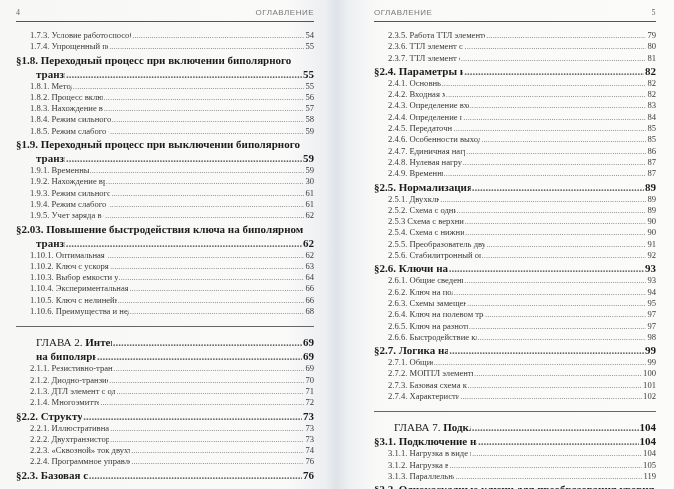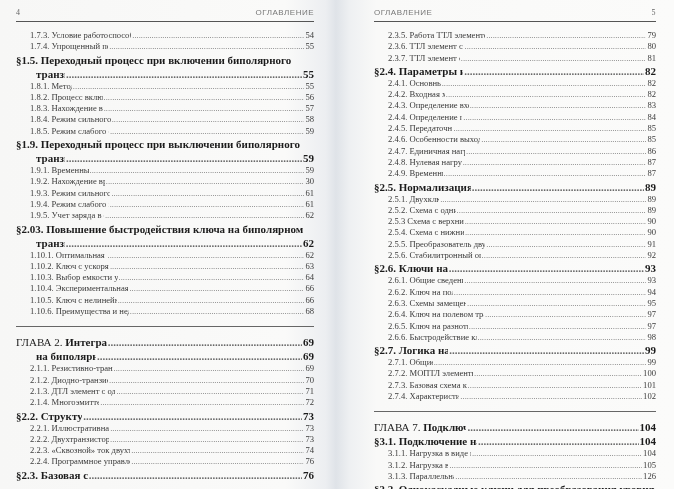--- a/index.html
+++ b/index.html
@@ -27,21 +27,21 @@
   .entry .t { flex:0 1 auto; overflow:hidden; text-overflow:clip; }
   .entry .dots { flex:1 1 auto; overflow:hidden; margin:0 1px; color:#666; }
   .entry .dots::before { content:"......................................................................................................................................................................................"; }
   .entry .p { flex:0 0 auto; }
   .sub { font-size:8.6px; line-height:11.3px; padding-left:14px; color:#3a3a3a; }
   .sec { font-size:11px; line-height:14px; font-weight:bold; color:#1c1c1c; }
   .sec-wrap { font-size:11px; line-height:14px; font-weight:bold; color:#1c1c1c; }
   .sec-wrap .l1 { white-space:nowrap; }
   .sec-wrap .entry { padding-left:20px; }
   .chap { font-size:11px; line-height:14px; font-weight:bold; color:#1c1c1c; }
-  .chap .lbl { font-weight:normal; }
+  .chap .lbl { font-weight:normal;margin-left:20px; }
   .chap-rule { height:1px; background:#666; margin:9px 0 8px 0; }
 </style>
 </head>
 <body>
 
 <div class="spread">
 
   <div class="page left">
     <div class="running-head">
       <span class="pnum">4</span>
@@ -55,21 +55,21 @@
           <span class="dots"></span>
           <span class="p">54</span>
         </div>
       <div class="entry sub">
           <span class="t">1.7.4. Упрощенный порядок расчета ключа</span>
           <span class="dots"></span>
           <span class="p">55</span>
         </div>
 
       <div class="sec-wrap">
-        <div class="l1">§1.5. Переходный процесс при включении биполярного</div>
+        <div class="l1">§1.8. Переходный процесс при включении биполярного</div>
         <div class="entry">
             <span class="t">транзистора</span>
             <span class="dots"></span>
             <span class="p">55</span>
           </div>
       </div>
       <div class="entry sub">
           <span class="t">1.8.1. Метод заряда</span>
           <span class="dots"></span>
           <span class="p">55</span>
@@ -429,21 +429,21 @@
           <span class="p">104</span>
         </div>
       <div class="entry sub">
           <span class="t">3.1.2. Нагрузка в виде светодиода</span>
           <span class="dots"></span>
           <span class="p">105</span>
         </div>
       <div class="entry sub">
           <span class="t">3.1.3. Параллельная работа элементов</span>
           <span class="dots"></span>
-          <span class="p">126</span>
+          <span class="p">119</span>
         </div>
 
       <div class="sec-wrap">
         <div class="l1">§3.2. Однокаскадные ключи для преобразования уровня</div>
 
       </div>
 
     </div>
   </div>
 </div>

